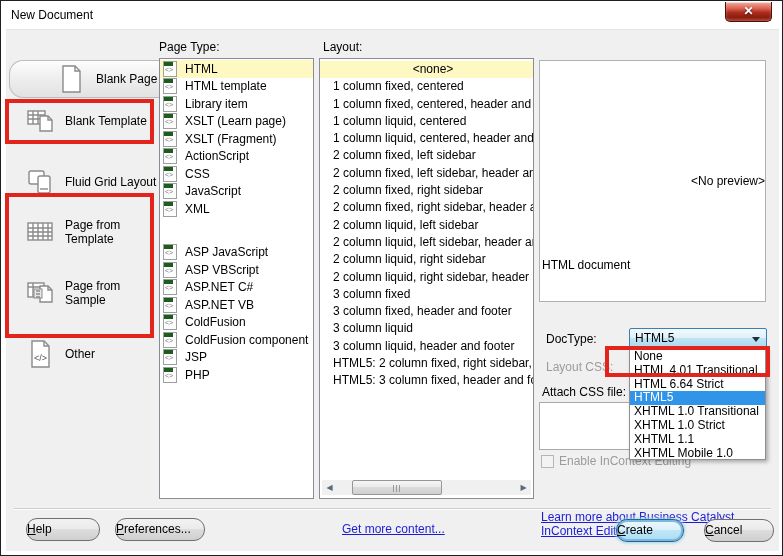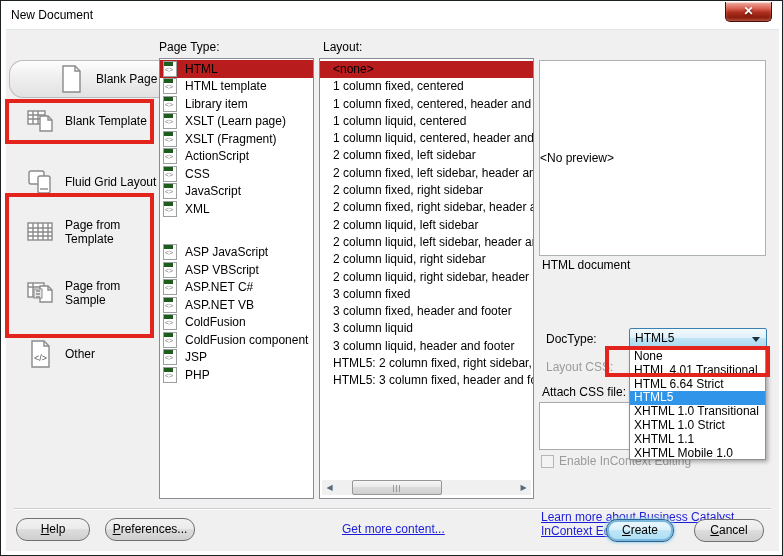--- a/index.html
+++ b/index.html
@@ -38,35 +38,35 @@
   .listbox { position:absolute; background:#fff; border:1px solid #898c95; }
   .pt-list { left:153px; top:28px; width:155px; height:441px; padding-top:1px; overflow:hidden; }
   .lo-list { left:313px; top:28px; width:215px; height:441px; padding-top:2px; overflow:hidden; }
   .pt-row { height:17.5px; display:flex; align-items:center; padding-left:3px; white-space:nowrap; cursor:default; }
   .pt-row .file-ic { width:14px; height:16px; position:relative; margin-right:8px; flex:0 0 14px;
     background:#fdfdfd; border:1px solid #9aa0a0; }
   .pt-row .file-ic::before { content:""; position:absolute; left:0px; top:0px; width:9px; height:4px; background:#1d5c1d; }
   .pt-row .file-ic::after { content:"\003C\003E"; position:absolute; left:1px; top:4px; font-size:7px; color:#777; }
   .pt-gap { height:26px; }
   .lo-row { height:17.3px; line-height:17.3px; padding-left:13px; white-space:nowrap; overflow:hidden; cursor:default; }
-  .row-sel { background:#b91c1c; }
+  .row-sel { background:#fef9c3;text-align:center; }
 
   
   .hscroll { position:absolute; left:2px; right:2px; bottom:3px; height:15px; background:#f0f0f0; display:flex; align-items:center; }
   .hs-btn { width:15px; height:15px; color:#5a6a7a; font-size:8px; line-height:15px; text-align:center; cursor:pointer; }
   .hs-track { flex:1; position:relative; height:15px; }
   .hs-thumb { position:absolute; left:15px; width:90px; top:0; height:15px;
     background:linear-gradient(180deg,#f6f6f6,#eaeaea 45%,#dcdcdc 50%,#cfcfcf);
     border:1px solid #979797; border-radius:2px; cursor:pointer; }
   .hs-grip { position:absolute; left:50%; top:4px; width:8px; height:7px; transform:translateX(-50%);
     background:repeating-linear-gradient(90deg,#9a9a9a 0 1px,transparent 1px 3px); }
 
   
-  .preview-box { position:absolute; left:533px; top:30px; width:227px; height:196px;
-    background:#fff; border:1px solid #adb2b5; display:flex; align-items:center; justify-content:flex-start; }
+  .preview-box { position:absolute; left:533px; top:30px; width:227px; height:242px;
+    background:#fff; border:1px solid #adb2b5; display:flex; align-items:center; justify-content:flex-end; }
   .preview-desc { position:absolute; left:536px; top:228px; }
 
   .field-label { position:absolute; }
   .disabled-text { color:#9b9b9b; }
 
   .combo { position:absolute; left:623px; top:298px; width:138px; height:21px;
     background:linear-gradient(180deg,#f2fafd 0%,#dff1fa 45%,#bfe3f4 50%,#a9d9ef 100%);
     border:1px solid #3c7fb1; border-radius:2px; line-height:19px; padding-left:5px; cursor:pointer; }
   .combo-arrow { position:absolute; right:6px; top:8px; width:0; height:0;
     border-left:4px solid transparent; border-right:4px solid transparent; border-top:5px solid #1e2f3c; }
@@ -82,23 +82,23 @@
   .check-row { position:absolute; left:535px; top:424px; display:flex; align-items:center; }
   .checkbox { width:13px; height:13px; background:#f3f3f3; border:1px solid #b6b6b6; margin-right:5px; }
 
   .bc-link { position:absolute; left:535px; top:440px; width:210px; line-height:14px;
     color:#1c1cd8; text-decoration:underline; cursor:pointer;margin-top:40px; }
   .gm-link { position:absolute; left:336px; top:492px; color:#1c1cd8; text-decoration:underline; cursor:pointer; }
 
   
   .divider { position:absolute; left:8px; top:478px; width:757px; height:2px;
     border-top:1px solid #cdcdcd; border-bottom:1px solid #fdfdfd; }
-  .btn { position:absolute; height:23px; text-align:center; line-height:21px; cursor:pointer;
+  .btn { position:absolute; height:23px; line-height:21px; cursor:pointer;
     background:linear-gradient(180deg,#f2f2f2 0%,#ebebeb 45%,#dddddd 50%,#cfcfcf 100%);
-    border:1px solid #707070; border-radius:11px; }
+    border:1px solid #707070; border-radius:11px;margin-left:10px; }
   .btn-default { background:linear-gradient(180deg,#ecf8fe 0%,#dcf1fb 45%,#c0e6f7 50%,#a9ddf3 100%);
     border:1px solid #2c628b; box-shadow:0 0 0 2px #7ab8dd inset, 0 0 3px 1px #9ed4ef; }
   .mn { text-decoration:underline; }
 
   
   .anno { position:absolute; border:4px solid #e2241d; z-index:50; pointer-events:none; }
   .anno1 { left:-1px; top:69px;  width:149px; height:45px; }
   .anno2 { left:-1px; top:163px; width:149px; height:145px; }
   .anno3 { left:599px; top:316px; width:165px; height:31px; }
 

